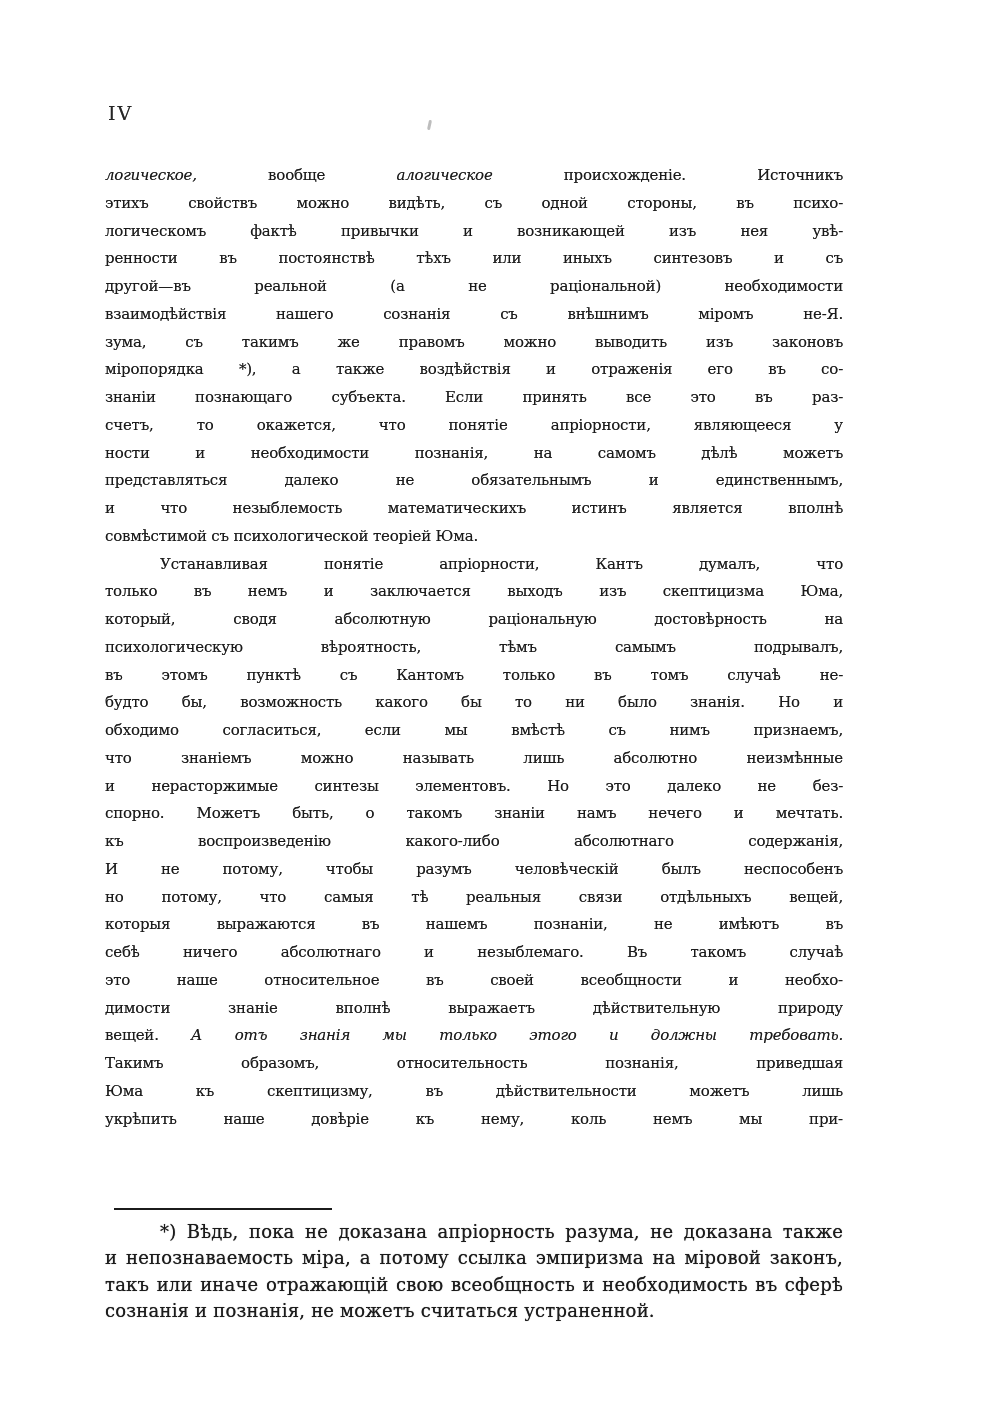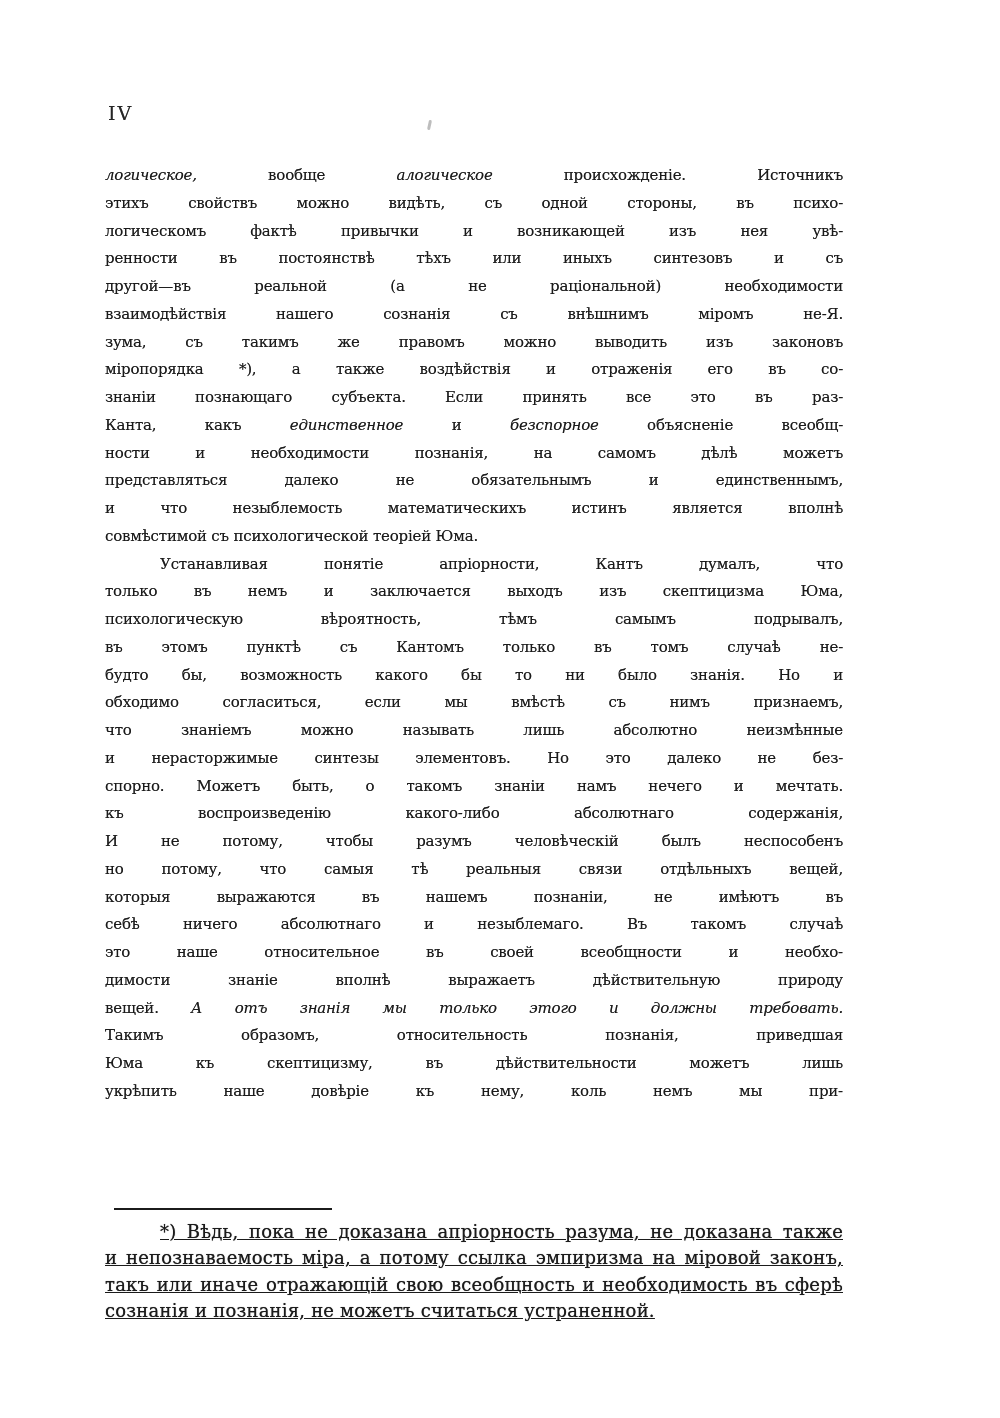--- a/index.html
+++ b/index.html
@@ -49,21 +49,21 @@
   .footnote {
     position: absolute;
     left: 105px;
     top: 1219px;
     width: 738px;
     font-size: 18px;
     line-height: 26.3px;
     letter-spacing: 0.2px;
     text-shadow: 0 0 0.7px rgba(0,0,0,0.75);
   }
-  .footnote .tline { height: 26.3px; text-decoration: underline; }
+  .footnote .tline { height: 26.3px; }
   .speck {
     position: absolute;
     left: 428px;
     top: 120px;
     width: 3px;
     height: 10px;
     background: #9a9a9a;
     opacity: 0.65;
     transform: rotate(12deg);
     border-radius: 2px;
@@ -79,29 +79,30 @@
       <div>
         <div class="tline"><span class="it">логическое,</span><span> вообще </span><span class="it">алогическое</span><span> происхожденіе. Источникъ</span></div>
         <div class="tline"><span>этихъ свойствъ можно видѣть, съ одной стороны, въ психо-</span></div>
         <div class="tline"><span>логическомъ фактѣ привычки и возникающей изъ нея увѣ-</span></div>
         <div class="tline"><span>ренности въ постоянствѣ тѣхъ или иныхъ синтезовъ и съ</span></div>
         <div class="tline"><span>другой—въ реальной (а не раціональной) необходимости</span></div>
         <div class="tline"><span>взаимодѣйствія нашего сознанія съ внѣшнимъ міромъ не-Я.</span></div>
         <div class="tline"><span>зума, съ такимъ же правомъ можно выводить изъ законовъ</span></div>
         <div class="tline"><span>міропорядка *), а также воздѣйствія и отраженія его въ со-</span></div>
         <div class="tline"><span>знаніи познающаго субъекта. Если принять все это въ раз-</span></div>
-        <div class="tline"><span>Канта, какъ </span><span class="it">единственное</span><span> и </span><span class="it">безспорное</span><span> объясненіе всеобщ-</span></div>
+        <div class="tline"><span>счетъ, то окажется, что понятіе апріорности, являющееся у</span></div>
         <div class="tline"><span>ности и необходимости познанія, на самомъ дѣлѣ можетъ</span></div>
         <div class="tline"><span>представляться далеко не обязательнымъ и единственнымъ,</span></div>
         <div class="tline"><span>и что незыблемость математическихъ истинъ является вполнѣ</span></div>
         <div class="tline lastline"><span>совмѣстимой съ психологической теоріей Юма.</span></div>
       </div>
       <div>
         <div class="tline" style="text-indent: 55px;"><span>Устанавливая понятіе апріорности, Кантъ думалъ, что</span></div>
         <div class="tline"><span>только въ немъ и заключается выходъ изъ скептицизма Юма,</span></div>
+        <div class="tline"><span>который, сводя абсолютную раціональную достовѣрность на</span></div>
         <div class="tline"><span>психологическую вѣроятность, тѣмъ самымъ подрывалъ,</span></div>
         <div class="tline"><span>въ этомъ пунктѣ съ Кантомъ только въ томъ случаѣ не-</span></div>
         <div class="tline"><span>будто бы, возможность какого бы то ни было знанія. Но и</span></div>
         <div class="tline"><span>обходимо согласиться, если мы вмѣстѣ съ нимъ признаемъ,</span></div>
         <div class="tline"><span>что знаніемъ можно называть лишь абсолютно неизмѣнные</span></div>
         <div class="tline"><span>и нерасторжимые синтезы элементовъ. Но это далеко не без-</span></div>
         <div class="tline"><span>спорно. Можетъ быть, о такомъ знаніи намъ нечего и мечтать.</span></div>
         <div class="tline"><span>къ воспроизведенію какого-либо абсолютнаго содержанія,</span></div>
         <div class="tline"><span>И не потому, чтобы разумъ человѣческій былъ неспособенъ</span></div>
         <div class="tline"><span>но потому, что самыя тѣ реальныя связи отдѣльныхъ вещей,</span></div>

